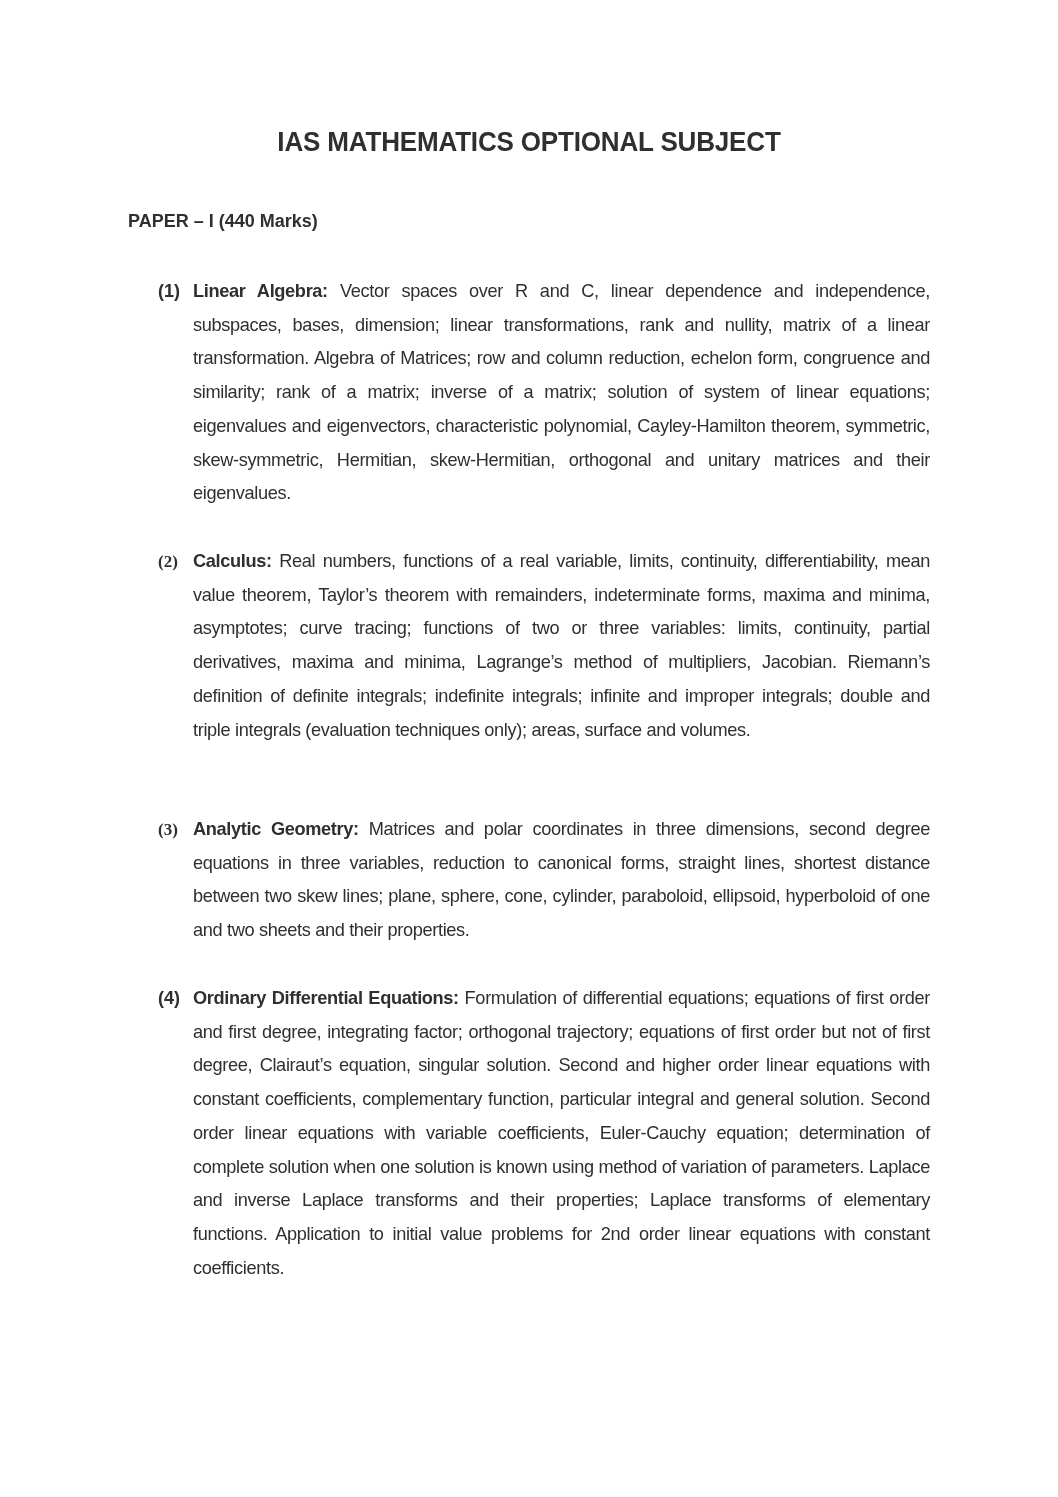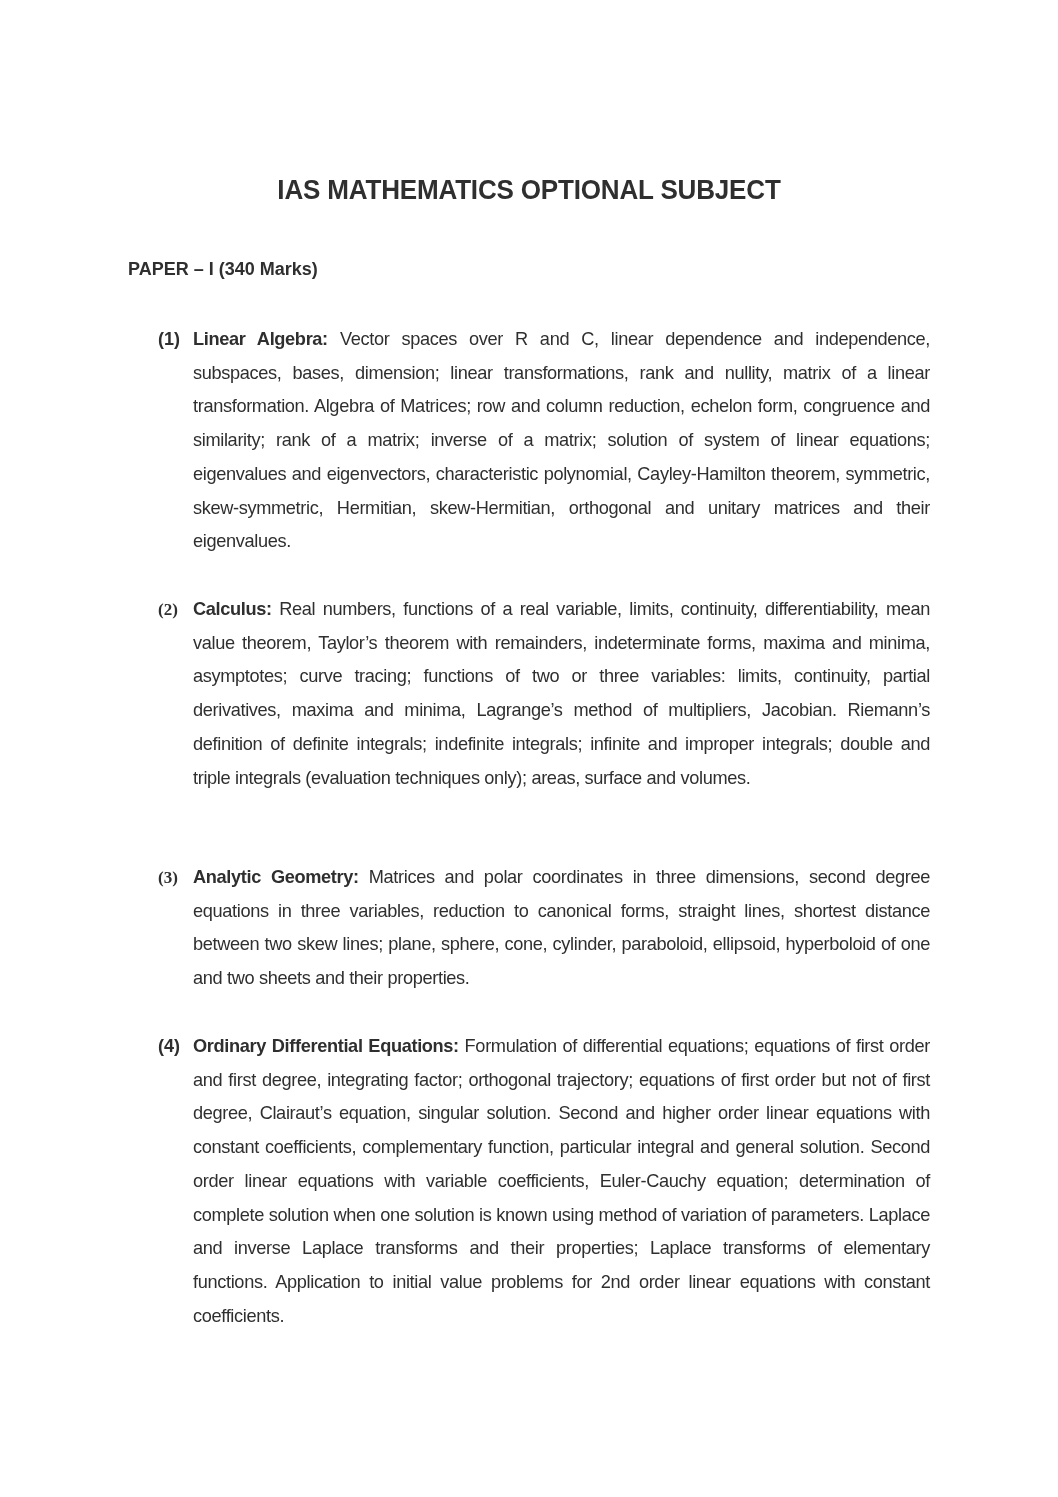--- a/index.html
+++ b/index.html
@@ -13,21 +13,20 @@
       position: relative;
       overflow: hidden;
       color: #2f2f2f;
       font-family: "Liberation Sans", sans-serif;
     }
     .page {
       position: absolute;
       left: 0; top: 0;
       width: 1058px;
       height: 1210px;
-      margin-top: 48px;
     }
     .title {
       position: absolute;
       top: 126px;
       left: 0;
       width: 1058px;
       text-align: center;
       font-size: 28px;
       font-weight: bold;
       letter-spacing: -0.2px;
@@ -77,21 +76,21 @@
     #item-3 { top: 813px; }
     #item-4 { top: 982px; }
   </style>
 </head>
 <body>
 
 <div class="page">
 
   <div class="title">IAS MATHEMATICS OPTIONAL SUBJECT</div>
 
-  <div class="paper-heading">PAPER – I (340 Marks)</div>
+  <div class="paper-heading">PAPER – I (440 Marks)</div>
 
   <div class="item" id="item-1">
     <span class="item-num">(1)</span>
     <div class="item-body"><span class="item-title">Linear Algebra:</span> <span>Vector spaces over R and C, linear dependence and independence, subspaces, bases, dimension; linear transformations, rank and nullity, matrix of a linear transformation. Algebra of Matrices; row and column reduction, echelon form, congruence and similarity; rank of a matrix; inverse of a matrix; solution of system of linear equations; eigenvalues and eigenvectors, characteristic polynomial, Cayley-Hamilton theorem, symmetric, skew-symmetric, Hermitian, skew-Hermitian, orthogonal and unitary matrices and their eigenvalues.</span></div>
   </div>
 
   <div class="item" id="item-2">
     <span class="item-num serif">(2)</span>
     <div class="item-body"><span class="item-title">Calculus:</span> <span>Real numbers, functions of a real variable, limits, continuity, differentiability, mean value theorem, Taylor’s theorem with remainders, indeterminate forms, maxima and minima, asymptotes; curve tracing; functions of two or three variables: limits, continuity, partial derivatives, maxima and minima, Lagrange’s method of multipliers, Jacobian. Riemann’s definition of definite integrals; indefinite integrals; infinite and improper integrals; double and triple integrals (evaluation techniques only); areas, surface and volumes.</span></div>
   </div>

